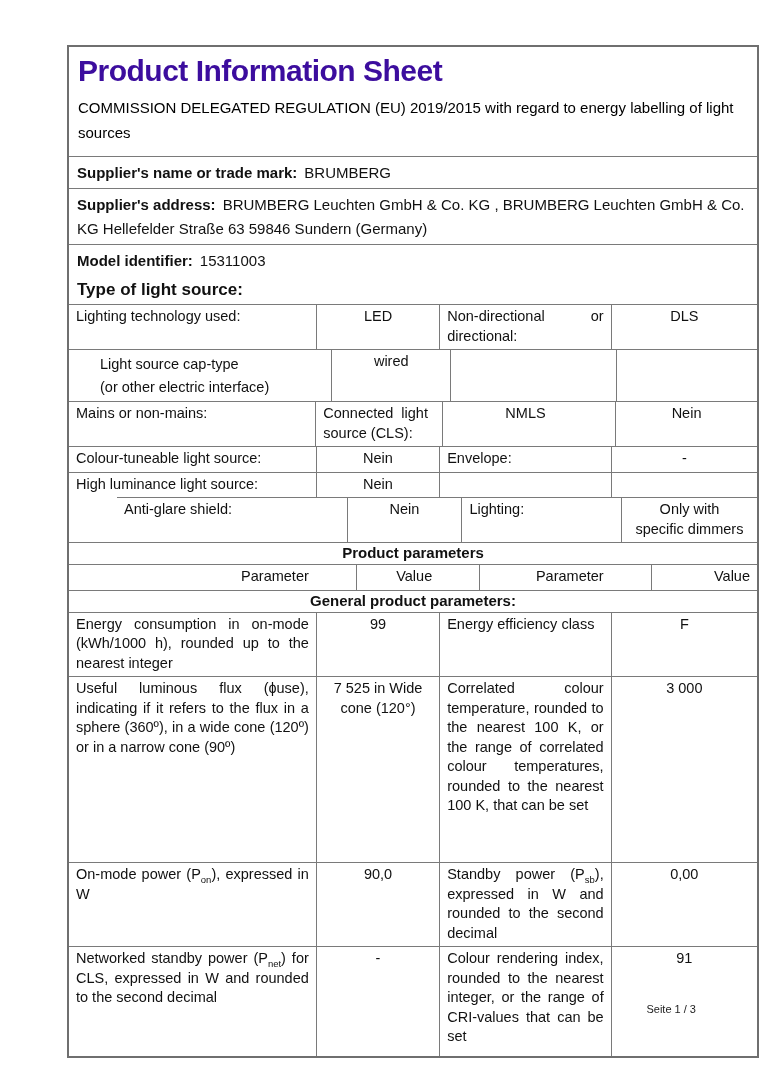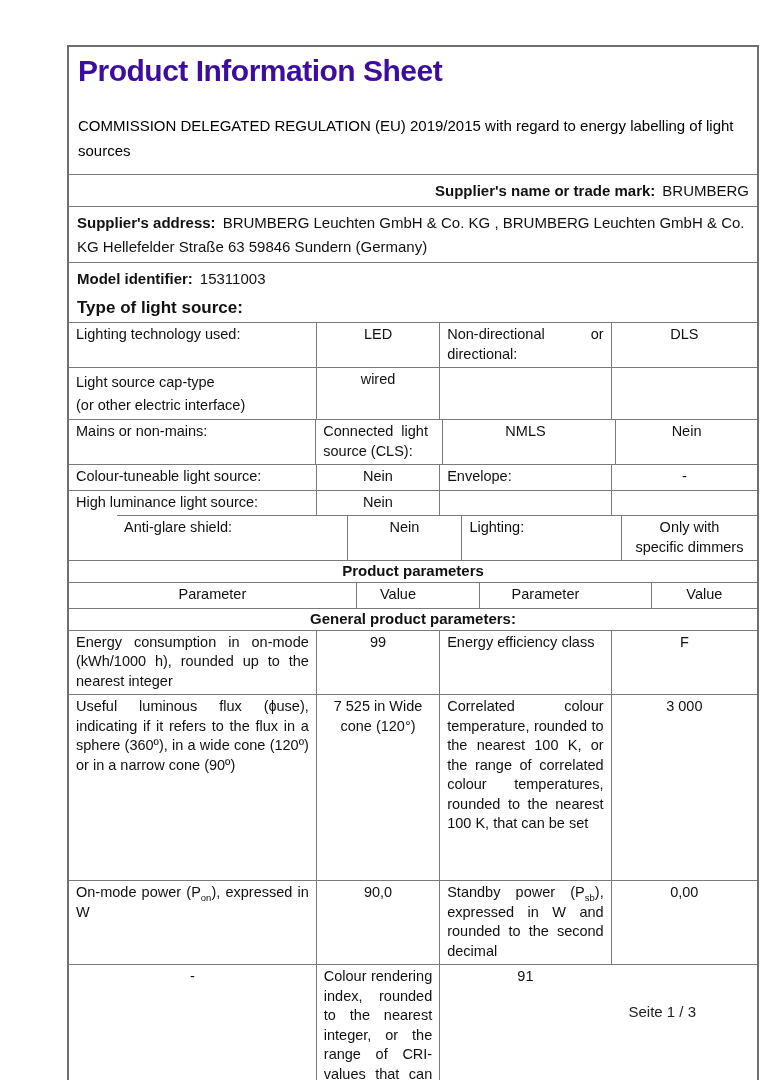--- a/index.html
+++ b/index.html
@@ -19,31 +19,31 @@
     border:2px solid var(--outer);
     background:#fff;
   }
   
   .title-block{padding:7px 9px 10px 9px;}
   .doc-title{
     font-size:30px;font-weight:700;color:#3c0d9e;
     letter-spacing:-0.5px;line-height:1.15;
   }
   .doc-subtitle{
-    margin-top:24px;font-size:15px;line-height:1.72;color:#000;
+    margin-top:6px;font-size:15px;line-height:1.72;color:#000;
   }
   
   .irow,.hrow,.trow,.bandrow{border-top:1.5px solid var(--line);}
   .irow{
     padding:4px 8px;font-size:15px;line-height:1.55;
     display:block;
   }
   .irow .lbl{font-weight:700;}
   .irow .val{margin-left:7px;}
-  #info-rows .irow:nth-child(1){min-height:30px;text-align:right;}
+  #info-rows .irow:nth-child(1){min-height:30px;}
   #info-rows .irow:nth-child(2){min-height:50px;}
   #info-rows .irow:nth-child(3){min-height:28px;}
   .type-header{
     min-height:28px;padding:4px 8px;font-size:17px;font-weight:700;
   }
   .bandrow{
     min-height:22px;padding:1px 8px;font-size:15px;font-weight:700;
     text-align:center;
   }
   
@@ -54,39 +54,39 @@
   }
   .cell{
     padding:2px 7px 3px 7px;
     font-size:14.5px;line-height:19.5px;
     overflow:hidden;
   }
   .cell + .cell{border-left:1.5px solid var(--line);}
   .c1,.c3{text-align:justify;}
   .c2,.c4{text-align:center;}
   .pre{white-space:pre-line;}
-  .trow.hdr .cell{text-align:center;font-weight:400;margin-left:40px;}
+  .trow.hdr .cell{text-align:right;font-weight:400;margin-left:40px;}
   .trow.hdr{min-height:23px;}
   sub{font-size:9.5px;line-height:0;}
   
   #type-rows .trow:nth-child(1){min-height:41px;}
-  #type-rows .trow:nth-child(2){min-height:44px;}
+  #type-rows .trow:nth-child(2){min-height:44px;padding-left:24px;}
   #type-rows .trow:nth-child(2) .c1{line-height:1.55;padding-top:3px;}
   #type-rows .trow:nth-child(3){min-height:42px;gap:7px;}
   #type-rows .trow:nth-child(4){min-height:22px;}
   #type-rows .trow:nth-child(5){min-height:22px;}
   #type-rows .trow:nth-child(6){min-height:41px;margin-left:48px;}
   #general-rows .trow:nth-child(1){min-height:58px;}
   #general-rows .trow:nth-child(2){min-height:186px;}
   #general-rows .trow:nth-child(3){min-height:77px;}
   #general-rows .trow:nth-child(4){min-height:110px;}
   
   .page-footer{
     position:absolute;top:1003px;right:68px;
-    font-size:15px;color:#222;
+    font-size:11px;color:#222;
   }
 </style>
 </head>
 <body>
 
 <div class="sheet">
 
   <div class="title-block">
     <div class="doc-title">Product Information Sheet</div>
     <div class="doc-subtitle">COMMISSION DELEGATED REGULATION (EU) 2019/2015 with regard to energy labelling of light sources</div>
@@ -166,20 +166,21 @@
         <div class="cell c3">Correlated colour temperature, rounded to the nearest 100 K, or the range of correlated colour temperatures, rounded to the nearest 100 K, that can be set</div>
         <div class="cell c4 pre">3 000</div>
       </div>
       <div class="trow">
         <div class="cell c1 pre">On-mode power (P<sub>on</sub>), expressed in W</div>
         <div class="cell c2 pre">90,0</div>
         <div class="cell c3">Standby power (P<sub>sb</sub>), expressed in W and rounded to the second decimal</div>
         <div class="cell c4 pre">0,00</div>
       </div>
       <div class="trow">
+        <div class="cell c1 pre">Networked standby power (P<sub>net</sub>) for CLS, expressed in W and rounded to the second decimal</div>
         <div class="cell c2 pre">-</div>
         <div class="cell c3">Colour rendering index, rounded to the nearest integer, or the range of CRI-values that can be set</div>
         <div class="cell c4 pre">91</div>
       </div>
     </div>
 
 </div>
 
 <div class="page-footer">Seite 1 / 3</div>
 

